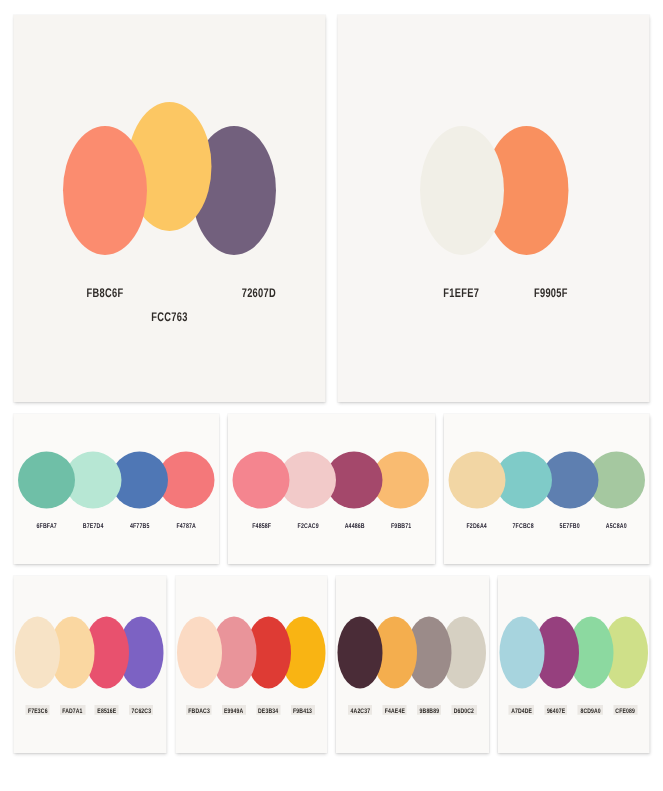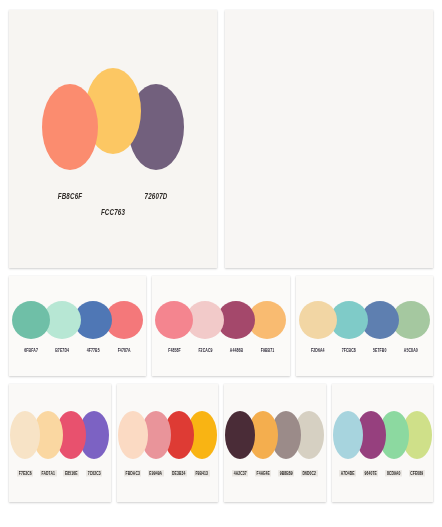--- a/index.html
+++ b/index.html
@@ -21,21 +21,21 @@
     background: #ffffff;
     box-sizing: border-box;
     padding: 10px 9px;
   }
 
   .row {
     display: flex;
     width: 100%;
   }
 
-  .row-top { gap: 8px; height: 258px; font-style: italic; }
+  .row-top { gap: 8px; height: 258px; }
   .row-mid { gap: 6px; height: 100px; margin-top: 8px; }
   .row-bot { gap: 6px; height: 118px; margin-top: 8px; }
 
   .card {
     background: #faf9f6;
     box-shadow: 0 1px 2px rgba(0,0,0,0.17), 0 0 0 0.5px rgba(0,0,0,0.04);
     position: relative;
     overflow: hidden;
     flex: 1 1 0;
     display: flex;
@@ -61,21 +61,21 @@
     align-items: center;
   }
 
   .blob {
     flex: none;
   }
 
   
   .row-top .swatch-wrap { margin-top: 4px; }
   .row-top .swatch-col { margin-right: -13px; }
-  .row-top .swatch-col:last-child { margin-right: 0; }
+  .row-top .swatch-col:last-child { margin-right: 0; align-items: flex-end; }
   .row-top .blob {
     width: 56px;
     height: 86px;
     border-radius: 50% / 50%;
   }
   .row-top .label {
     font-size: 6.2px;
     font-weight: bold;
     letter-spacing: 0.2px;
     color: #2f2b28;
@@ -141,20 +141,28 @@
             <div class="label">FCC763</div>
           </div>
           <div class="swatch-col" style="z-index: 7;">
             <div class="blob" style="background: rgb(114, 96, 125);"></div>
             <div class="label">72607D</div>
           </div>
         </div>
       </div>
       <div class="card card-top" style="background: rgb(248, 246, 244);">
         <div class="swatch-wrap">
+          <div class="swatch-col" style="z-index: 8;">
+            <div class="blob" style="background: rgb(241, 239, 231);"></div>
+            <div class="label">F1EFE7</div>
+          </div>
+          <div class="swatch-col" style="z-index: 7;">
+            <div class="blob" style="background: rgb(249, 144, 95);"></div>
+            <div class="label">F9905F</div>
+          </div>
         </div>
       </div>
     </div>
   <div class="row row-mid">
       <div class="card card-mid" style="background: rgb(251, 250, 248);">
         <div class="swatch-wrap">
           <div class="swatch-col" style="z-index: 10;">
             <div class="blob" style="background: rgb(111, 191, 167);"></div>
             <div class="label">6FBFA7</div>
           </div>

